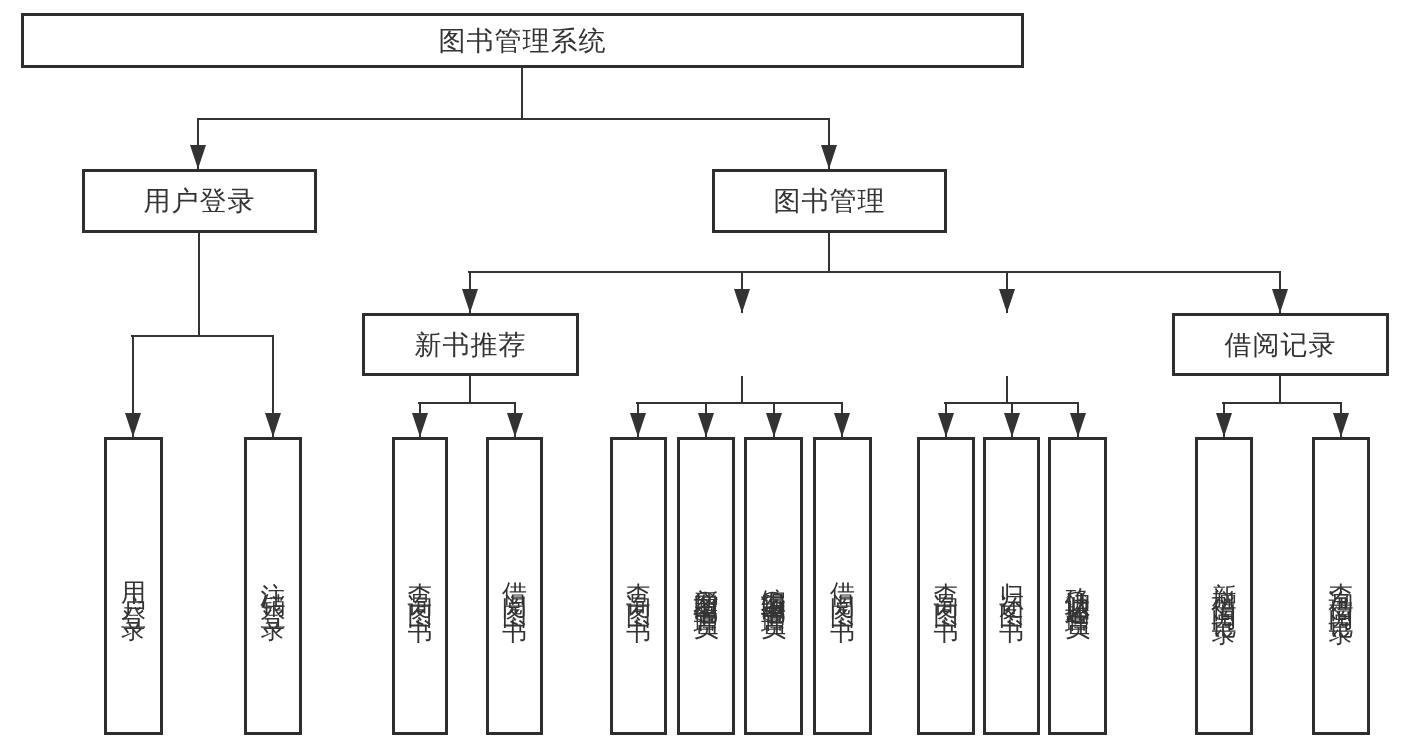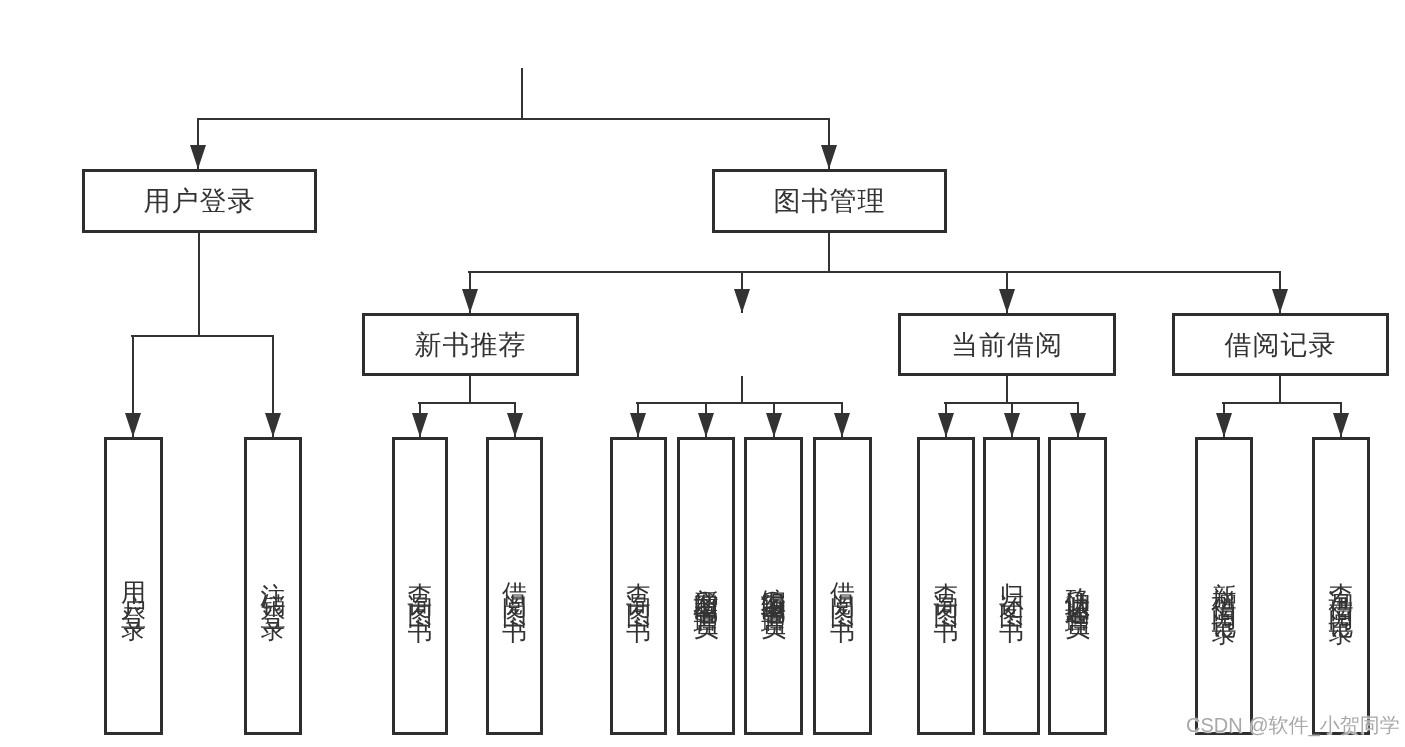--- a/index.html
+++ b/index.html
@@ -119,33 +119,33 @@
   <div class="arrow" style="left:766px;top:413px"></div>
   <div class="arrow" style="left:834px;top:413px"></div>
 
   <div class="arrow" style="left:938px;top:413px"></div>
   <div class="arrow" style="left:1004px;top:413px"></div>
   <div class="arrow" style="left:1070px;top:413px"></div>
 
   <div class="arrow" style="left:1216px;top:413px"></div>
   <div class="arrow" style="left:1333px;top:413px"></div>
 
+  <div class="box hbox" style="left:21px;top:13px;width:1003px;height:55px">
+    <span>图书管理系统</span>
+  </div>
 
   <div class="box hbox" style="left:82px;top:169px;width:235px;height:64px">
     <span>用户登录</span>
   </div>
   <div class="box hbox" style="left:712px;top:169px;width:235px;height:64px">
     <span>图书管理</span>
   </div>
 
   <div class="box hbox" style="left:362px;top:313px;width:217px;height:63px">
     <span>新书推荐</span>
-  </div>
-  <div class="box hbox" style="left:898px;top:313px;width:218px;height:63px">
-    <span>当前借阅</span>
   </div>
   <div class="box hbox" style="left:1172px;top:313px;width:217px;height:63px">
     <span>借阅记录</span>
   </div>
 
   <div class="box vbox ls4" style="left:104px;top:437px;width:59px;height:298px">
     <span>用户登录</span>
   </div>
   <div class="box vbox ls4" style="left:244px;top:437px;width:58px;height:298px">
     <span>注销登录</span>
@@ -181,15 +181,14 @@
     <span>确认归还（管理员）</span>
   </div>
 
   <div class="box vbox ls6" style="left:1195px;top:437px;width:58px;height:298px">
     <span>新增借阅记录</span>
   </div>
   <div class="box vbox ls6" style="left:1312px;top:437px;width:58px;height:298px">
     <span>查询借阅记录</span>
   </div>
 
-  <div class="watermark">CSDN @软件_小贺同学</div>
 
 </div>
 
 </body></html>

